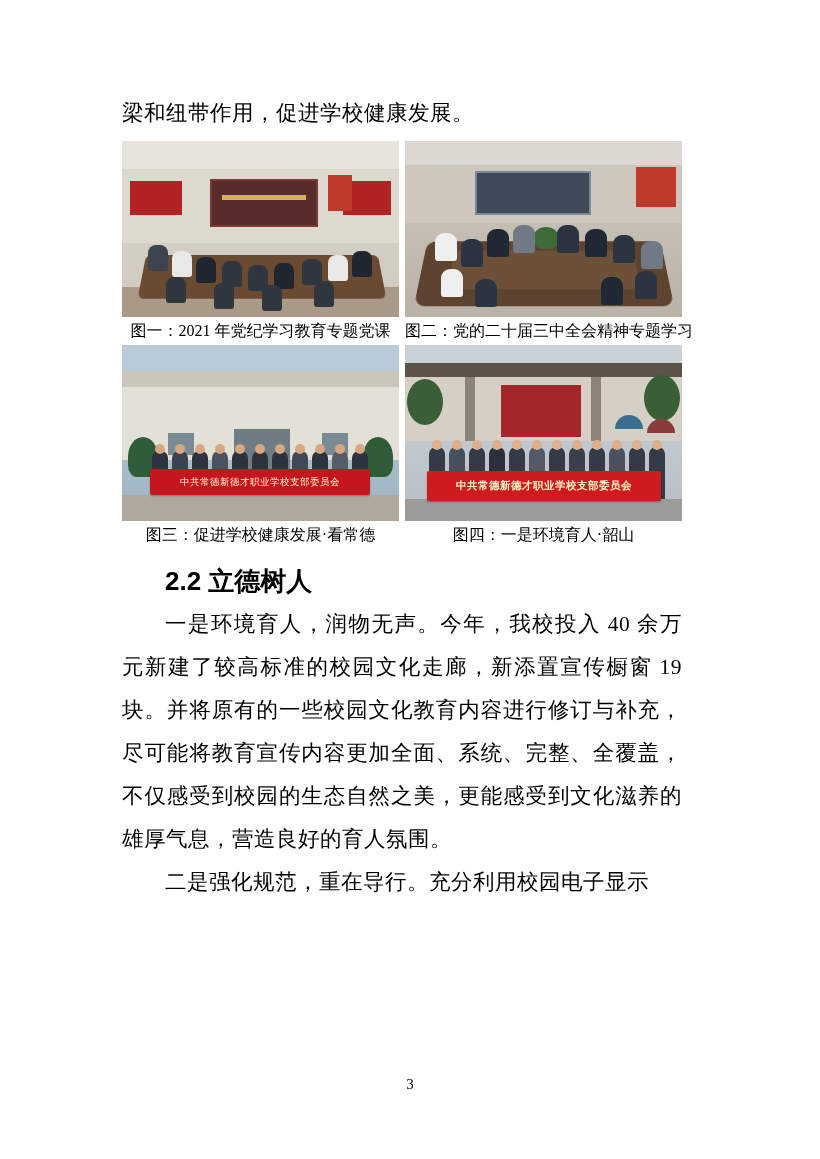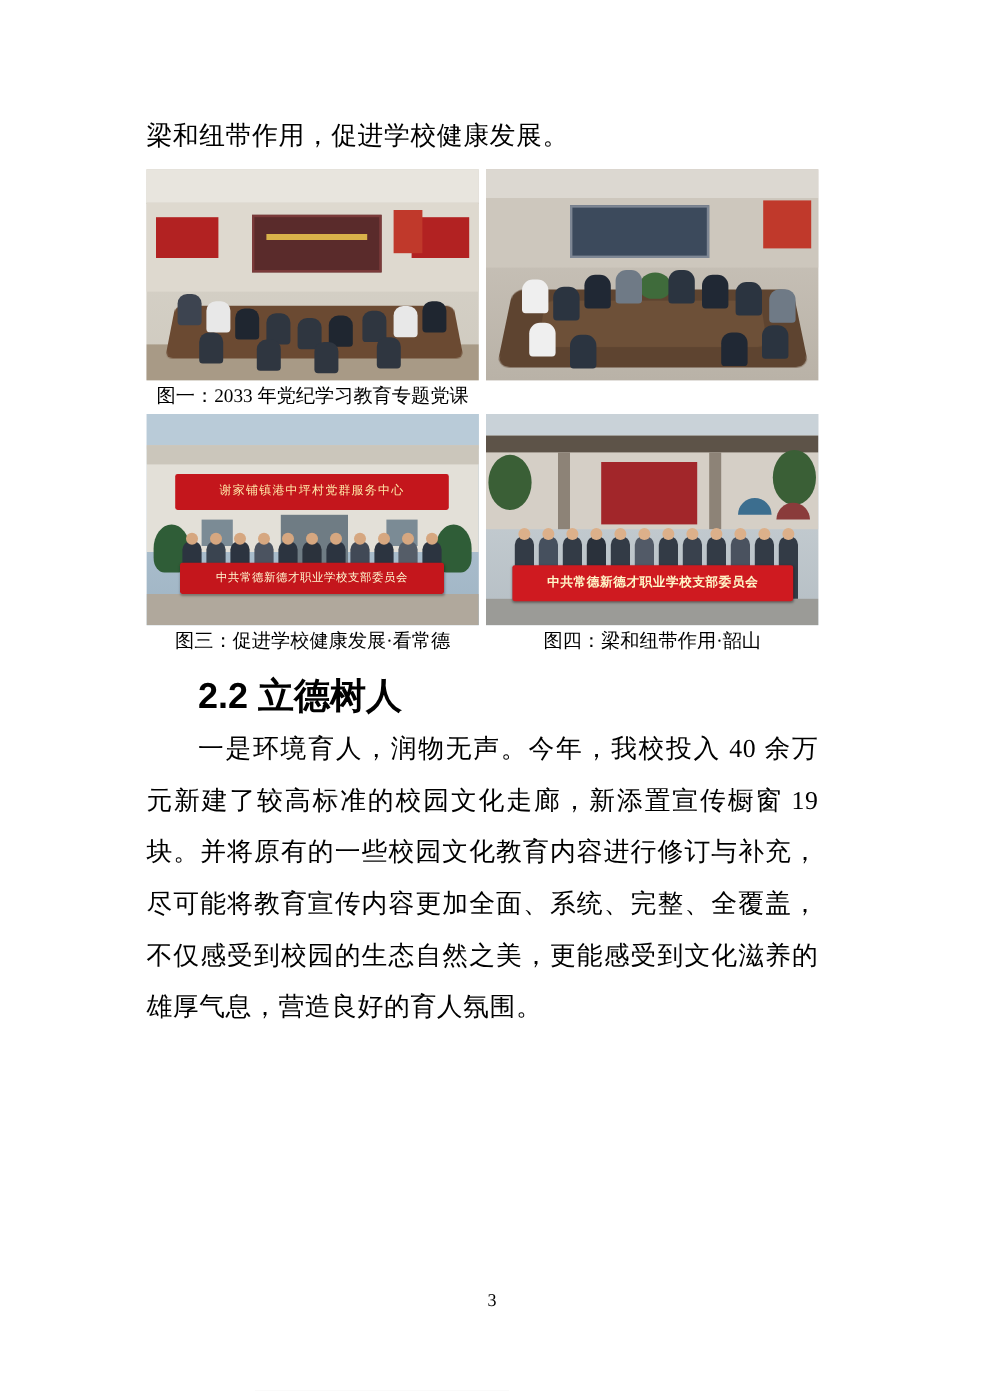--- a/index.html
+++ b/index.html
@@ -54,21 +54,21 @@
     background: #bbb;
   }
   .caption {
     font-size: 16px;
     line-height: 28px;
     text-align: center;
     color: #000;
     white-space: nowrap;
   }
   .heading {
-    font-size: 30px;
+    font-size: 26px;
     font-weight: bold;
     line-height: 44px;
     margin: 10px 0 0 0;
     text-indent: 43px;
     font-family: "Liberation Sans", "DejaVu Sans", sans-serif;
   }
   .page-number {
     position: absolute;
     bottom: 66px;
     left: 0;
@@ -171,21 +171,21 @@
             <div class="seat" style="left:126px; top:124px;"></div>
             <div class="seat b" style="left:152px; top:122px;"></div>
             <div class="seat" style="left:180px; top:118px;"></div>
             <div class="seat w" style="left:206px; top:114px;"></div>
             <div class="seat b" style="left:230px; top:110px;"></div>
             <div class="seat" style="left:44px; top:136px;"></div>
             <div class="seat" style="left:92px; top:142px;"></div>
             <div class="seat" style="left:140px; top:144px;"></div>
             <div class="seat" style="left:192px; top:140px;"></div>
           </div>
-          <div class="caption">图一：2033 年党纪学习教育专题党课</div>
+          <div class="caption">图一：2021 年党纪学习教育专题党课</div>
         </div>
 
         <div class="fig-cell">
           <div class="photo p2">
             <div class="ceiling"></div>
             <div class="wall"></div>
             <div class="screen"></div>
             <div class="banner"></div>
             <div class="table"></div>
             <div class="plant"></div>
@@ -195,34 +195,32 @@
             <div class="seat g" style="left:108px; top:84px;"></div>
             <div class="seat" style="left:152px; top:84px;"></div>
             <div class="seat b" style="left:180px; top:88px;"></div>
             <div class="seat" style="left:208px; top:94px;"></div>
             <div class="seat g" style="left:236px; top:100px;"></div>
             <div class="seat w" style="left:36px; top:128px;"></div>
             <div class="seat" style="left:70px; top:138px;"></div>
             <div class="seat b" style="left:196px; top:136px;"></div>
             <div class="seat" style="left:230px; top:130px;"></div>
           </div>
+          <div class="caption">图二：党的二十届三中全会精神专题学习</div>
         </div>
 
       </div>
 
       <div class="fig-row">
 
         <div class="fig-cell">
           <div class="photo p3">
             <div class="sky"></div>
             <div class="bld"></div>
             <div class="bldtop"></div>
-            <div class="redband">
-              <span>谢家铺镇港中坪村党群服务中心</span>
-            </div>
             <div class="door"></div>
             <div class="win" style="left:46px; top:88px;"></div>
             <div class="win" style="left:200px; top:88px;"></div>
             <div class="tree" style="left:6px;"></div>
             <div class="tree" style="right:6px;"></div>
             <div class="ground"></div>
             <div class="crowd">
               <div class="person" style="left:30px;">
                   <i></i>
                 </div>
@@ -312,27 +310,28 @@
                   <i></i>
                 </div>
               <div class="person" style="left:244px; background:#333b46;">
                   <i></i>
                 </div>
             </div>
             <div class="banner2">
               <span>中共常德新德才职业学校支部委员会</span>
             </div>
           </div>
-          <div class="caption">图四：梁和纽带作用·韶山</div>
+          <div class="caption">图四：一是环境育人·韶山</div>
         </div>
 
       </div>
     </div>
 
     <h2 class="heading">2.2 立德树人</h2>
 
     <p class="para indent">一是环境育人，润物无声。今年，我校投入 40 余万元新建了较高标准的校园文化走廊，新添置宣传橱窗 19 块。并将原有的一些校园文化教育内容进行修订与补充，尽可能将教育宣传内容更加全面、系统、完整、全覆盖，不仅感受到校园的生态自然之美，更能感受到文化滋养的雄厚气息，营造良好的育人氛围。</p>
+    <p class="para indent">二是强化规范，重在导行。充分利用校园电子显示</p>
 
   </div>
 
   <div class="page-number">3</div>
 
 </div>
 
 </body></html>

